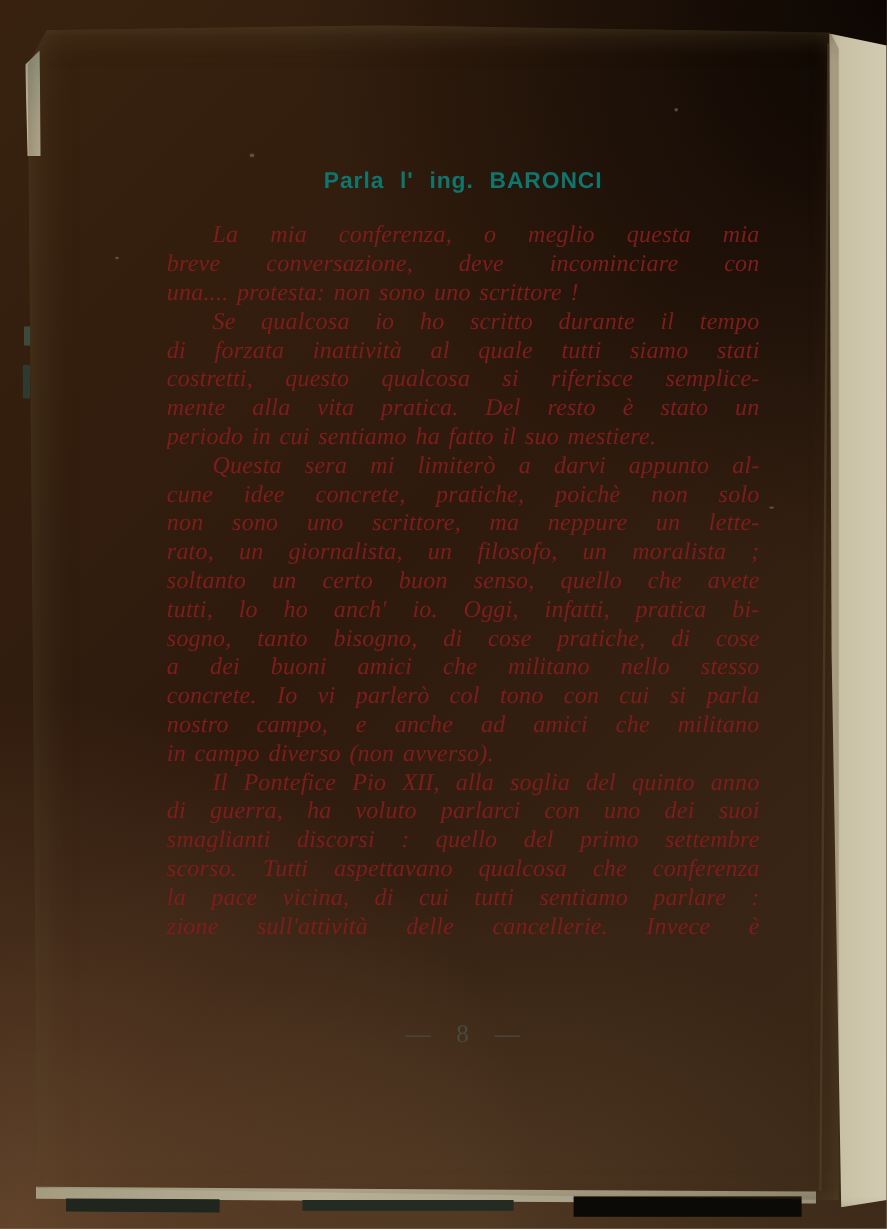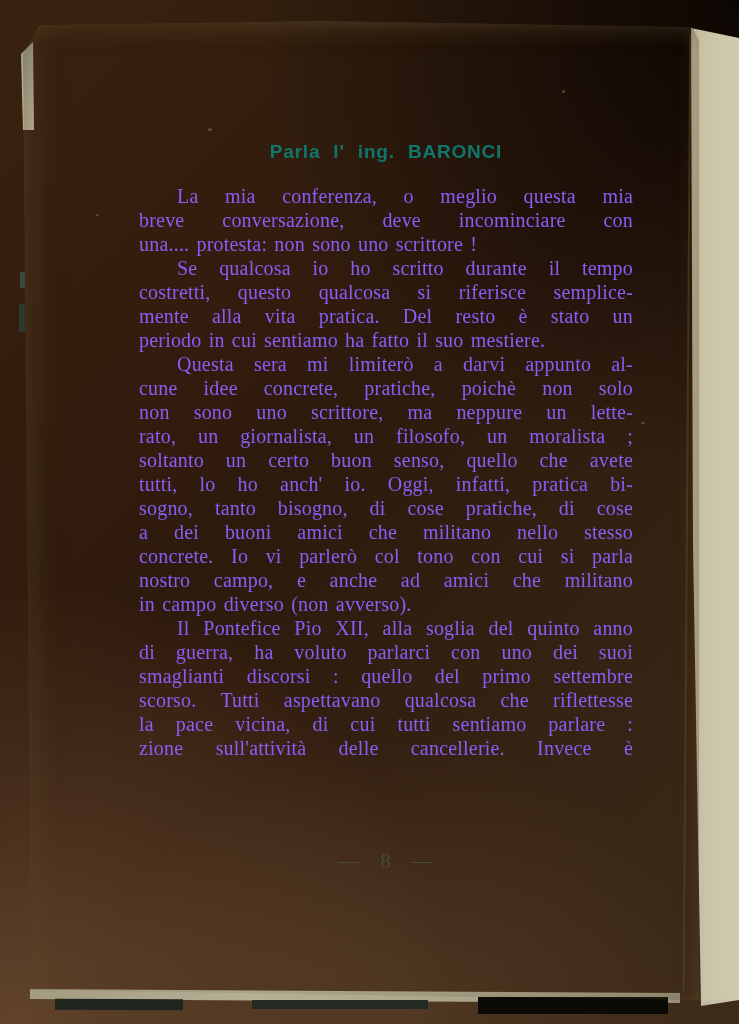--- a/index.html
+++ b/index.html
@@ -55,21 +55,21 @@
   .speck.p1{left:208px;top:128px;}
   .speck.p2{left:562px;top:90px;width:3px;}
   .speck.p3{left:641px;top:422px;height:2px;}
   .speck.p4{left:96px;top:214px;width:3px;height:2px;}
   
   .page-title{
     left:139px;top:141px;width:494px;text-align:center;
     font-family:"Liberation Sans",sans-serif;font-size:19px;font-weight:700;
     color:#0f766e;letter-spacing:0.8px;word-spacing:7px;
   }
-  .text-block{left:139px;top:184px;width:494px;color:#8b5cf6;}
+  .text-block{left:139px;top:184px;width:494px;color:#7f1d1d;font-style:italic;}
   .para{margin:0;}
   .line{
     height:24px;line-height:24px;font-size:20px;overflow:hidden;
     text-align:justify;text-align-last:justify;
     letter-spacing:0.2px;word-spacing:2px;white-space:normal;
   }
   .line.first{text-indent:38px;}
   .line.endline{text-align-last:left;}
   .page-number{
     left:139px;top:849px;width:494px;text-align:center;
@@ -101,20 +101,21 @@
 
 <div class="layer page-title">Parla l' ing. BARONCI</div>
 <div class="layer text-block">
     <div class="para">
       <div class="line first">La mia conferenza, o meglio questa mia</div>
       <div class="line">breve conversazione, deve incominciare con</div>
       <div class="line endline">una.... protesta: non sono uno scrittore !</div>
     </div>
     <div class="para">
       <div class="line first">Se qualcosa io ho scritto durante il tempo</div>
+      <div class="line">di forzata inattività al quale tutti siamo stati</div>
       <div class="line">costretti, questo qualcosa si riferisce semplice-</div>
       <div class="line">mente alla vita pratica. Del resto è stato un</div>
       <div class="line endline">periodo in cui sentiamo ha fatto il suo mestiere.</div>
     </div>
     <div class="para">
       <div class="line first">Questa sera mi limiterò a darvi appunto al-</div>
       <div class="line">cune idee concrete, pratiche, poichè non solo</div>
       <div class="line">non sono uno scrittore, ma neppure un lette-</div>
       <div class="line">rato, un giornalista, un filosofo, un moralista ;</div>
       <div class="line">soltanto un certo buon senso, quello che avete</div>
@@ -122,18 +123,18 @@
       <div class="line">sogno, tanto bisogno, di cose pratiche, di cose</div>
       <div class="line">a dei buoni amici che militano nello stesso</div>
       <div class="line">concrete. Io vi parlerò col tono con cui si parla</div>
       <div class="line">nostro campo, e anche ad amici che militano</div>
       <div class="line endline">in campo diverso (non avverso).</div>
     </div>
     <div class="para">
       <div class="line first">Il Pontefice Pio XII, alla soglia del quinto anno</div>
       <div class="line">di guerra, ha voluto parlarci con uno dei suoi</div>
       <div class="line">smaglianti discorsi : quello del primo settembre</div>
-      <div class="line">scorso. Tutti aspettavano qualcosa che riflettesse</div>
+      <div class="line">scorso. Tutti aspettavano qualcosa che conferenza</div>
       <div class="line">la pace vicina, di cui tutti sentiamo parlare :</div>
       <div class="line">zione sull'attività delle cancellerie. Invece è</div>
     </div>
   </div>
 <div class="layer page-number">— 8 —</div>
 
 </body></html>

